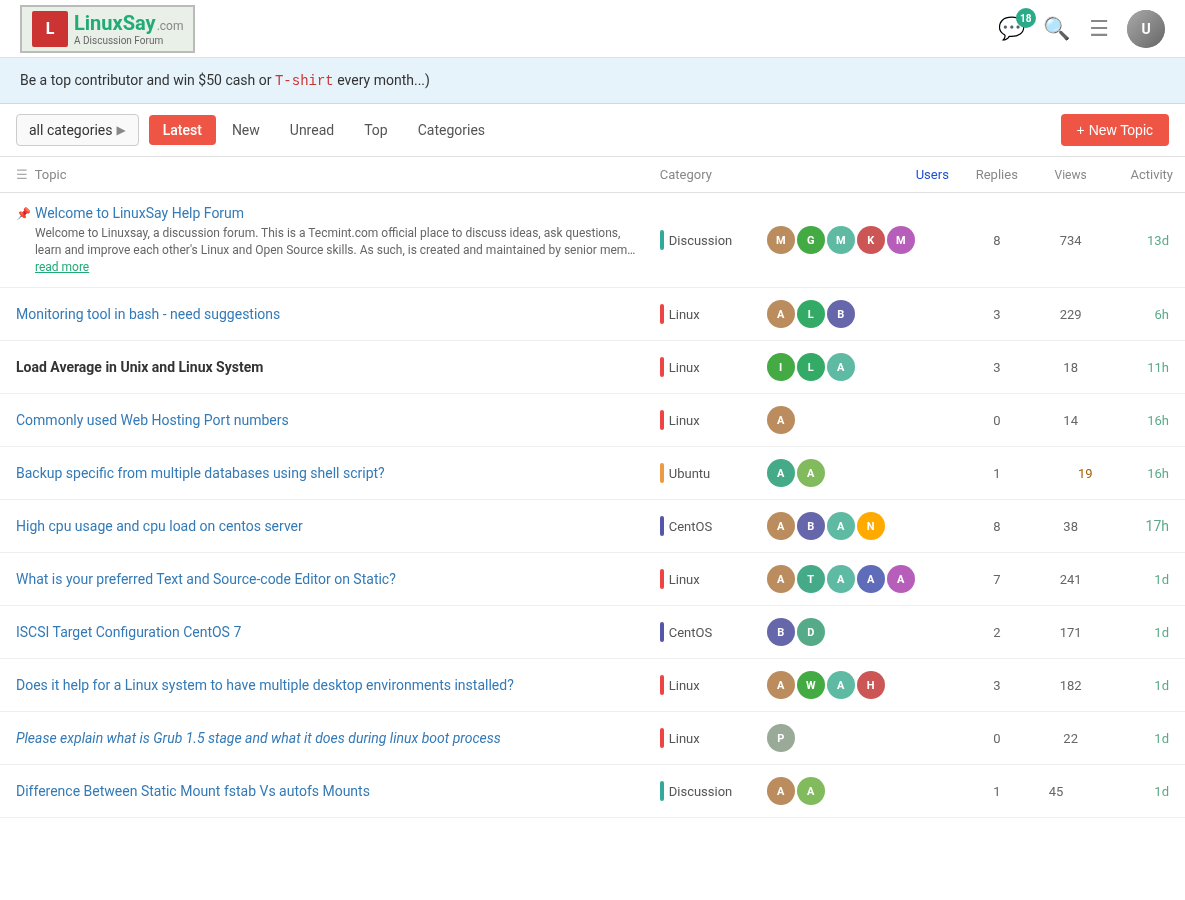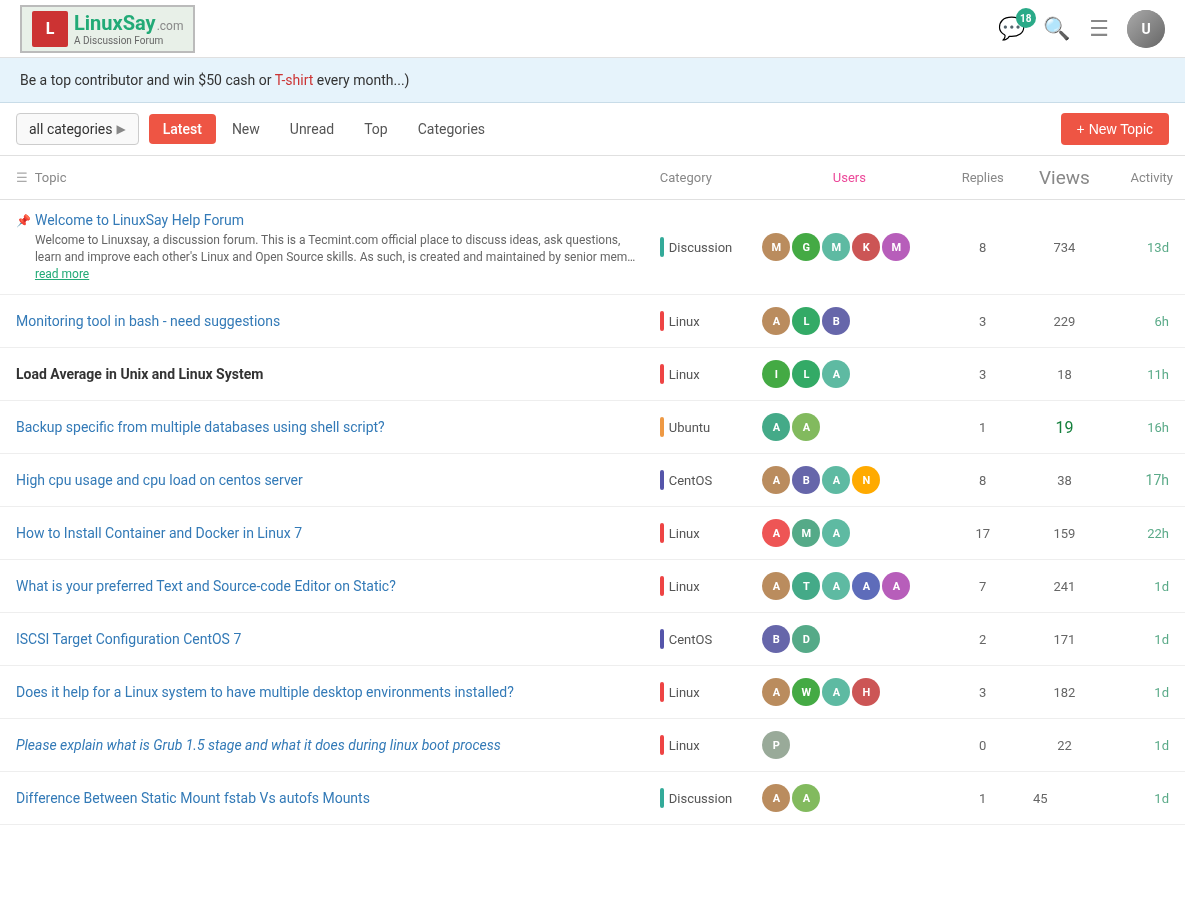--- a/index.html
+++ b/index.html
@@ -28,21 +28,21 @@
     </div>
     <div style="font-size:22px;color:#888;cursor:pointer;">🔍</div>
     <div style="font-size:22px;color:#888;cursor:pointer;">☰</div>
     <div style="width:38px;height:38px;border-radius:50%;background:#888;overflow:hidden;cursor:pointer;display:flex;align-items:center;justify-content:center;">
       <div style="width:38px;height:38px;background:linear-gradient(135deg,#aaa,#666);border-radius:50%;display:flex;align-items:center;justify-content:center;color:white;font-weight:bold;font-size:14px;">U</div>
     </div>
   </div>
 </header>
 
 <div style="background:#e6f3fb;padding:14px 20px;font-size:14px;color:#333;border-bottom:1px solid #c8dce8;">
-  <span>Be a top contributor and win $50 cash or </span><a href="#" style="color:#cc3333;text-decoration:none;">T-shirt</a><span> every month...)</span>
+  <span>Be a top contributor and win $50 cash or </span><a href="#" style="color:#cc3333;text-decoration:none;font-family:Liberation Mono, monospace;">T-shirt</a><span> every month...)</span>
 </div>
 
 <div style="display:flex;align-items:center;padding:10px 16px;border-bottom:1px solid #e0e0e0;gap:4px;">
   <div style="display:flex;align-items:center;gap:4px;padding:7px 12px;border:1px solid #ccc;border-radius:4px;cursor:pointer;font-size:14px;background:#f9f9f9;">
     <span>all categories</span>
     <span style="color:#888;font-size:12px;">▶</span>
   </div>
   <div style="display:flex;gap:2px;margin-left:6px;">
     <div style="padding:7px 14px;cursor:pointer;font-size:14px;color:white;background:#e54;border-radius:4px;font-weight:500;">Latest</div>
     <div style="padding:7px 14px;cursor:pointer;font-size:14px;color:#555;border-radius:4px;">New</div>
@@ -55,23 +55,23 @@
 
 <div style="overflow-x:auto;">
   <table style="width:100%;border-collapse:collapse;">
     <thead>
       <tr style="border-bottom:1px solid #e0e0e0;">
         <th style="padding:10px 16px;text-align:left;color:#888;font-weight:normal;font-size:13px;width:55%;">
           <span style="color:#aaa;margin-right:4px;">☰</span>
           <span>Topic</span>
         </th>
         <th style="padding:10px 8px;text-align:left;color:#888;font-weight:normal;font-size:13px;">Category</th>
-        <th style="padding:10px 8px;text-align:center;color:#ec4899;font-weight:normal;font-size:13px;">Users</th>
+        <th style="padding:10px 8px;text-align:right;color:#1d4ed8;font-weight:normal;font-size:13px;">Users</th>
         <th style="padding:10px 12px;text-align:center;color:#888;font-weight:normal;font-size:13px;">Replies</th>
-        <th style="padding:10px 12px;text-align:center;color:#888;font-weight:normal;font-size:19px;">Views</th>
+        <th style="padding:10px 12px;text-align:center;color:#888;font-weight:normal;font-size:12px;">Views</th>
         <th style="padding:10px 12px;text-align:right;color:#888;font-weight:normal;font-size:13px;">Activity</th>
       </tr>
     </thead>
     <tbody id="topics-tbody">
     <tr style="border-bottom: 1px solid rgb(238, 238, 238);">
           <td style="padding: 12px 16px; max-width: 0px;">
             <div style="display: flex; align-items: flex-start; gap: 4px;">
               <span style="font-size: 12px; margin-top: 2px;">📌</span>
               <div>
                 <a href="#" style="font-size: 14px; color: rgb(51, 122, 183); text-decoration: none; font-weight: normal; display: block;">Welcome to LinuxSay Help Forum</a>
@@ -145,38 +145,61 @@
             </div>
           </td>
           <td style="padding: 12px; text-align: center; color: rgb(102, 102, 102); font-size: 13px;">3</td>
           <td style="padding: 12px; text-align: center; color: rgb(102, 102, 102); font-size: 13px;">18</td>
           <td style="padding: 12px 16px; text-align: right; color: rgb(90, 170, 136); font-size: 13px;">11h</td>
         </tr>
         <tr style="border-bottom: 1px solid rgb(238, 238, 238);">
           <td style="padding: 12px 16px; max-width: 0px;">
             <div style="display: flex; align-items: flex-start; gap: 4px;">
               <div>
+                <a href="#" style="font-size: 14px; color: rgb(51, 122, 183); text-decoration: none; font-weight: normal; display: block;">Commonly used Web Hosting Port numbers</a>
+              </div>
+            </div>
+          </td>
+          <td style="padding: 12px 8px; white-space: nowrap;">
+            <div style="display: flex; align-items: center; gap: 5px; cursor: pointer;">
+              <div style="width: 4px; height: 20px; border-radius: 2px; background: rgb(238, 68, 68);"></div>
+              <span style="font-size: 13px; color: rgb(85, 85, 85);">Linux</span>
+            </div>
+          </td>
+          <td style="padding: 12px 8px;">
+            <div style="display: flex; gap: 2px;">
+              <div style="width: 28px; height: 28px; border-radius: 50%; background: rgb(186, 140, 94); display: flex; align-items: center; justify-content: center; color: white; font-size: 11px; font-weight: bold; cursor: pointer; flex-shrink: 0;">A</div>
+            </div>
+          </td>
+          <td style="padding: 12px; text-align: center; color: rgb(102, 102, 102); font-size: 13px;">0</td>
+          <td style="padding: 12px; text-align: center; color: rgb(102, 102, 102); font-size: 13px;">14</td>
+          <td style="padding: 12px 16px; text-align: right; color: rgb(90, 170, 136); font-size: 13px;">16h</td>
+        </tr>
+        <tr style="border-bottom: 1px solid rgb(238, 238, 238);">
+          <td style="padding: 12px 16px; max-width: 0px;">
+            <div style="display: flex; align-items: flex-start; gap: 4px;">
+              <div>
                 <a href="#" style="font-size: 14px; color: rgb(51, 122, 183); text-decoration: none; font-weight: normal; display: block;">Backup specific from multiple databases using shell script?</a>
               </div>
             </div>
           </td>
           <td style="padding: 12px 8px; white-space: nowrap;">
             <div style="display: flex; align-items: center; gap: 5px; cursor: pointer;">
               <div style="width: 4px; height: 20px; border-radius: 2px; background: rgb(238, 153, 68);"></div>
               <span style="font-size: 13px; color: rgb(85, 85, 85);">Ubuntu</span>
             </div>
           </td>
           <td style="padding: 12px 8px;">
             <div style="display: flex; gap: 2px;">
               <div style="width: 28px; height: 28px; border-radius: 50%; background: rgb(68, 170, 136); display: flex; align-items: center; justify-content: center; color: white; font-size: 11px; font-weight: bold; cursor: pointer; flex-shrink: 0;">A</div>
               <div style="width: 28px; height: 28px; border-radius: 50%; background: rgb(130, 186, 94); display: flex; align-items: center; justify-content: center; color: white; font-size: 11px; font-weight: bold; cursor: pointer; flex-shrink: 0;">A</div>
             </div>
           </td>
           <td style="padding: 12px; text-align: center; color: rgb(102, 102, 102); font-size: 13px;">1</td>
-          <td style="padding: 12px; text-align: center; color: #15803d; font-size: 16px;">19</td>
+          <td style="padding: 12px; text-align: right; color: #a16207; font-size: 13px;">19</td>
           <td style="padding: 12px 16px; text-align: right; color: rgb(90, 170, 136); font-size: 13px;">16h</td>
         </tr>
         <tr style="border-bottom: 1px solid rgb(238, 238, 238);">
           <td style="padding: 12px 16px; max-width: 0px;">
             <div style="display: flex; align-items: flex-start; gap: 4px;">
               <div>
                 <a href="#" style="font-size: 14px; color: rgb(51, 122, 183); text-decoration: none; font-weight: normal; display: block;">High cpu usage and cpu load on centos server</a>
               </div>
             </div>
           </td>
@@ -190,45 +213,20 @@
             <div style="display: flex; gap: 2px;">
               <div style="width: 28px; height: 28px; border-radius: 50%; background: rgb(186, 140, 94); display: flex; align-items: center; justify-content: center; color: white; font-size: 11px; font-weight: bold; cursor: pointer; flex-shrink: 0;">A</div>
               <div style="width: 28px; height: 28px; border-radius: 50%; background: rgb(102, 102, 170); display: flex; align-items: center; justify-content: center; color: white; font-size: 11px; font-weight: bold; cursor: pointer; flex-shrink: 0;">B</div>
               <div style="width: 28px; height: 28px; border-radius: 50%; background: rgb(94, 186, 162); display: flex; align-items: center; justify-content: center; color: white; font-size: 11px; font-weight: bold; cursor: pointer; flex-shrink: 0;">A</div>
               <div style="width: 28px; height: 28px; border-radius: 50%; background: rgb(255, 170, 0); display: flex; align-items: center; justify-content: center; color: white; font-size: 11px; font-weight: bold; cursor: pointer; flex-shrink: 0;">N</div>
             </div>
           </td>
           <td style="padding: 12px; text-align: center; color: rgb(102, 102, 102); font-size: 13px;">8</td>
           <td style="padding: 12px; text-align: center; color: rgb(102, 102, 102); font-size: 13px;">38</td>
           <td style="padding: 12px 16px; text-align: right; color: rgb(90, 170, 136); font-size: 14px;">17h</td>
-        </tr>
-        <tr style="border-bottom: 1px solid rgb(238, 238, 238);">
-          <td style="padding: 12px 16px; max-width: 0px;">
-            <div style="display: flex; align-items: flex-start; gap: 4px;">
-              <div>
-                <a href="#" style="font-size: 14px; color: rgb(51, 122, 183); text-decoration: none; font-weight: normal; display: block;">How to Install Container and Docker in Linux 7</a>
-              </div>
-            </div>
-          </td>
-          <td style="padding: 12px 8px; white-space: nowrap;">
-            <div style="display: flex; align-items: center; gap: 5px; cursor: pointer;">
-              <div style="width: 4px; height: 20px; border-radius: 2px; background: rgb(238, 68, 68);"></div>
-              <span style="font-size: 13px; color: rgb(85, 85, 85);">Linux</span>
-            </div>
-          </td>
-          <td style="padding: 12px 8px;">
-            <div style="display: flex; gap: 2px;">
-              <div style="width: 28px; height: 28px; border-radius: 50%; background: rgb(238, 85, 85); display: flex; align-items: center; justify-content: center; color: white; font-size: 11px; font-weight: bold; cursor: pointer; flex-shrink: 0;">A</div>
-              <div style="width: 28px; height: 28px; border-radius: 50%; background: rgb(85, 170, 136); display: flex; align-items: center; justify-content: center; color: white; font-size: 11px; font-weight: bold; cursor: pointer; flex-shrink: 0;">M</div>
-              <div style="width: 28px; height: 28px; border-radius: 50%; background: rgb(94, 186, 162); display: flex; align-items: center; justify-content: center; color: white; font-size: 11px; font-weight: bold; cursor: pointer; flex-shrink: 0;">A</div>
-            </div>
-          </td>
-          <td style="padding: 12px; text-align: center; color: rgb(102, 102, 102); font-size: 13px;">17</td>
-          <td style="padding: 12px; text-align: center; color: rgb(102, 102, 102); font-size: 13px;">159</td>
-          <td style="padding: 12px 16px; text-align: right; color: rgb(90, 170, 136); font-size: 13px;">22h</td>
         </tr>
         <tr style="border-bottom: 1px solid rgb(238, 238, 238);">
           <td style="padding: 12px 16px; max-width: 0px;">
             <div style="display: flex; align-items: flex-start; gap: 4px;">
               <div>
                 <a href="#" style="font-size: 14px; color: rgb(51, 122, 183); text-decoration: none; font-weight: normal; display: block;">What is your preferred Text and Source-code Editor on Static?</a>
               </div>
             </div>
           </td>
           <td style="padding: 12px 8px; white-space: nowrap;">

